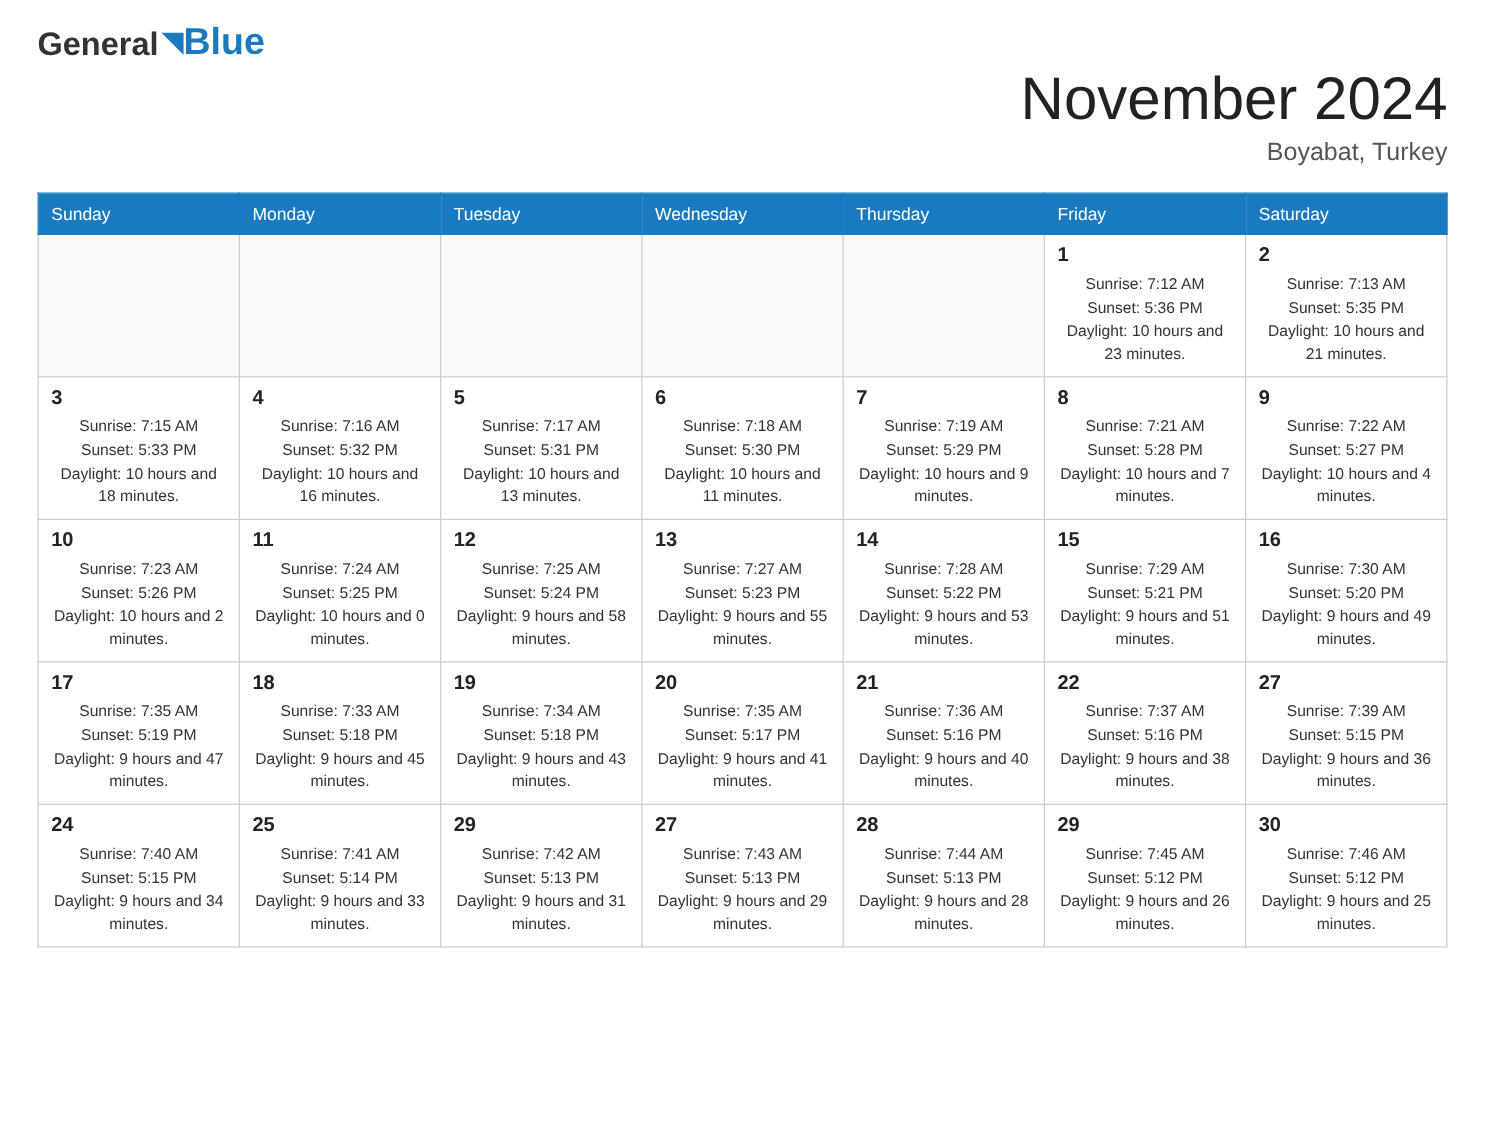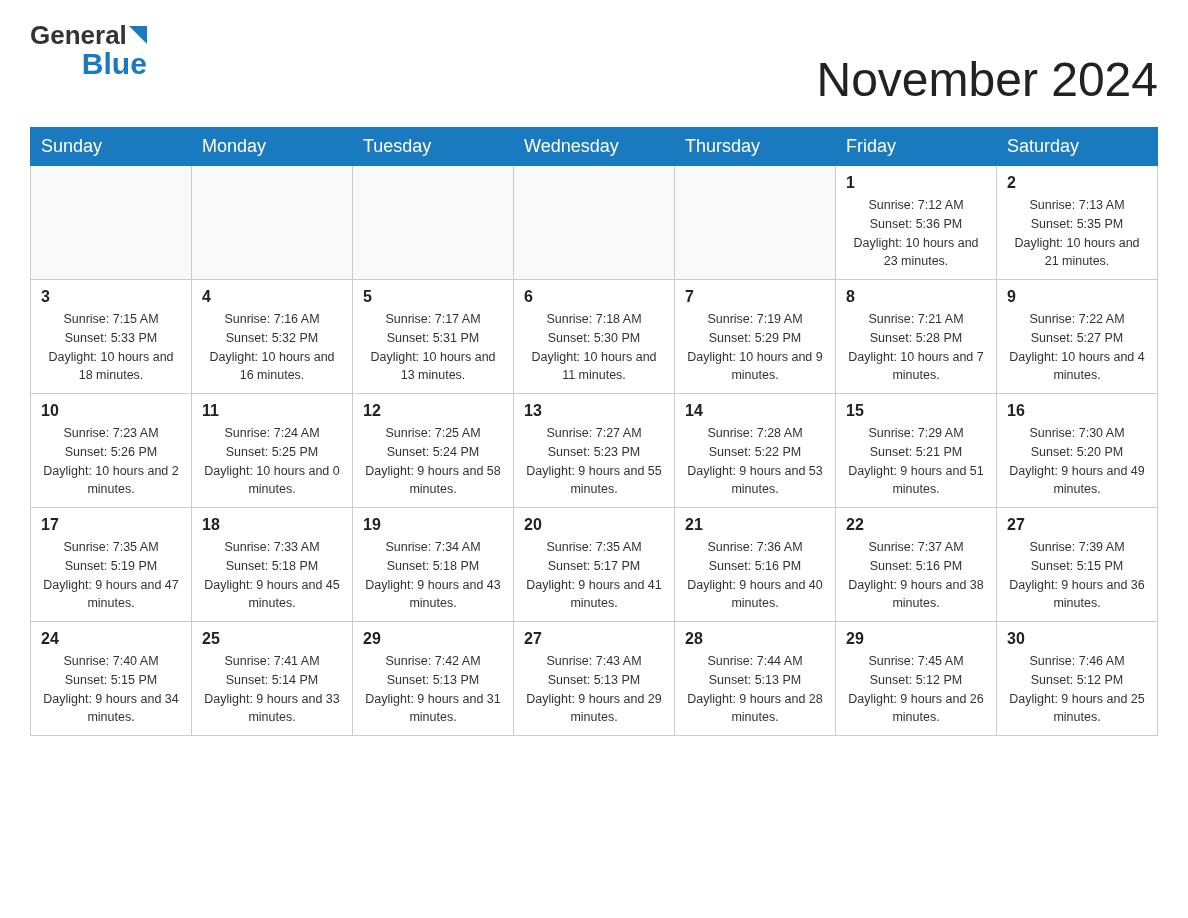--- a/index.html
+++ b/index.html
@@ -10,21 +10,21 @@
       color: #333;
     }
     .header {
       display: flex;
       justify-content: space-between;
       align-items: flex-start;
       margin-bottom: 20px;
     }
     .logo {
       display: flex;
-      flex-direction: column;
+      flex-direction: row;
       align-items: flex-end;
     }
     .logo-text {
       font-size: 26px;
       font-weight: bold;
       color: #333;
     }
     .logo-blue {
       color: #1a7abf;
       font-size: 30px;
@@ -45,21 +45,21 @@
       color: #555;
       margin-top: 4px;
     }
     .calendar {
       width: 100%;
       border-collapse: collapse;
     }
     .calendar thead tr th {
       background-color: #1a7abf;
       color: #fff;
-      font-size: 18px;
+      font-size: 14px;
       font-weight: normal;
       padding: 8px 10px;
       text-align: left;
       border: 1px solid #1a7abf;
     }
     .calendar tbody tr td {
       vertical-align: top;
       padding: 8px 10px;
       border: 1px solid #ccc;
       font-size: 13px;
@@ -94,20 +94,21 @@
     <div style="display:flex; align-items:center;">
       <span class="logo-text">General</span>
       <svg width="18" height="18" viewBox="0 0 18 18" style="margin-left:2px; margin-top:-2px;">
         <polygon points="0,0 18,0 18,18" fill="#1a7abf"></polygon>
       </svg>
     </div>
     <div class="logo-blue">Blue</div>
   </div>
   <div class="title-block">
     <div class="month-title">November 2024</div>
+    <div class="location">Boyabat, Turkey</div>
   </div>
 </div>
 
 <table class="calendar">
   <thead>
     <tr>
       <th>Sunday</th>
       <th>Monday</th>
       <th>Tuesday</th>
       <th>Wednesday</th>

